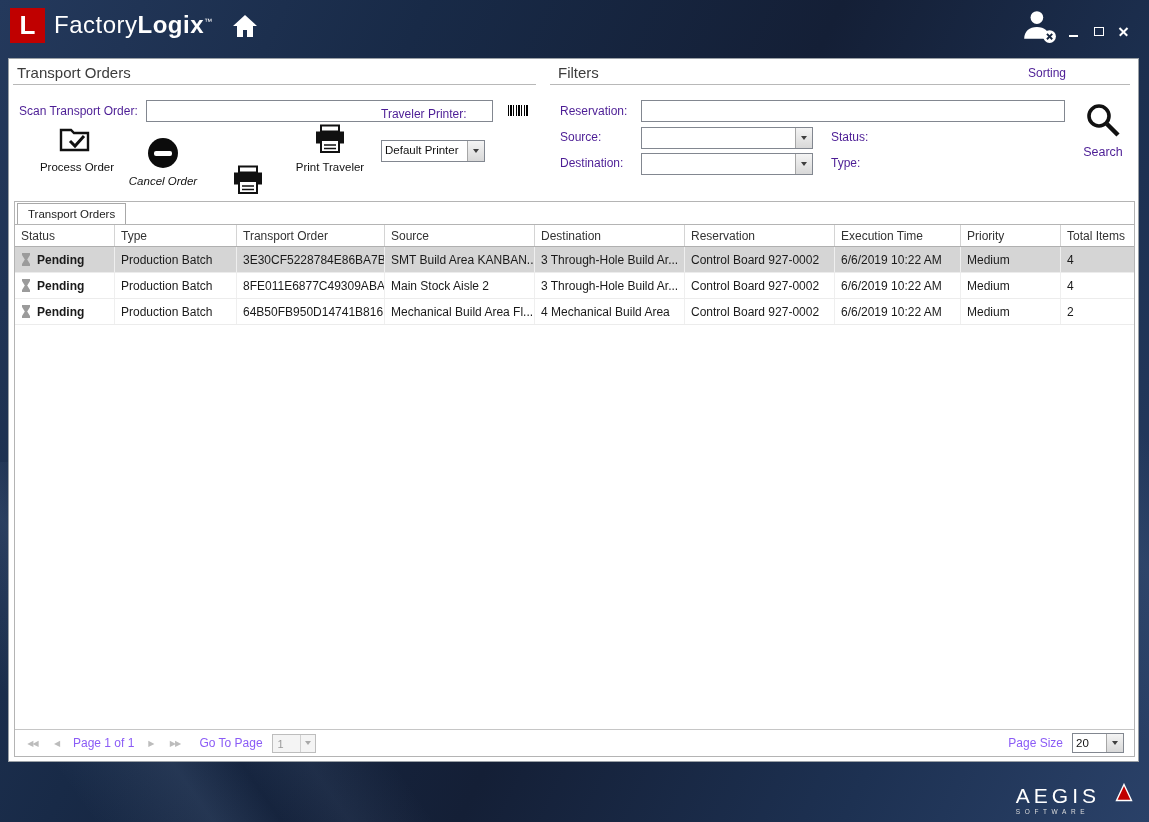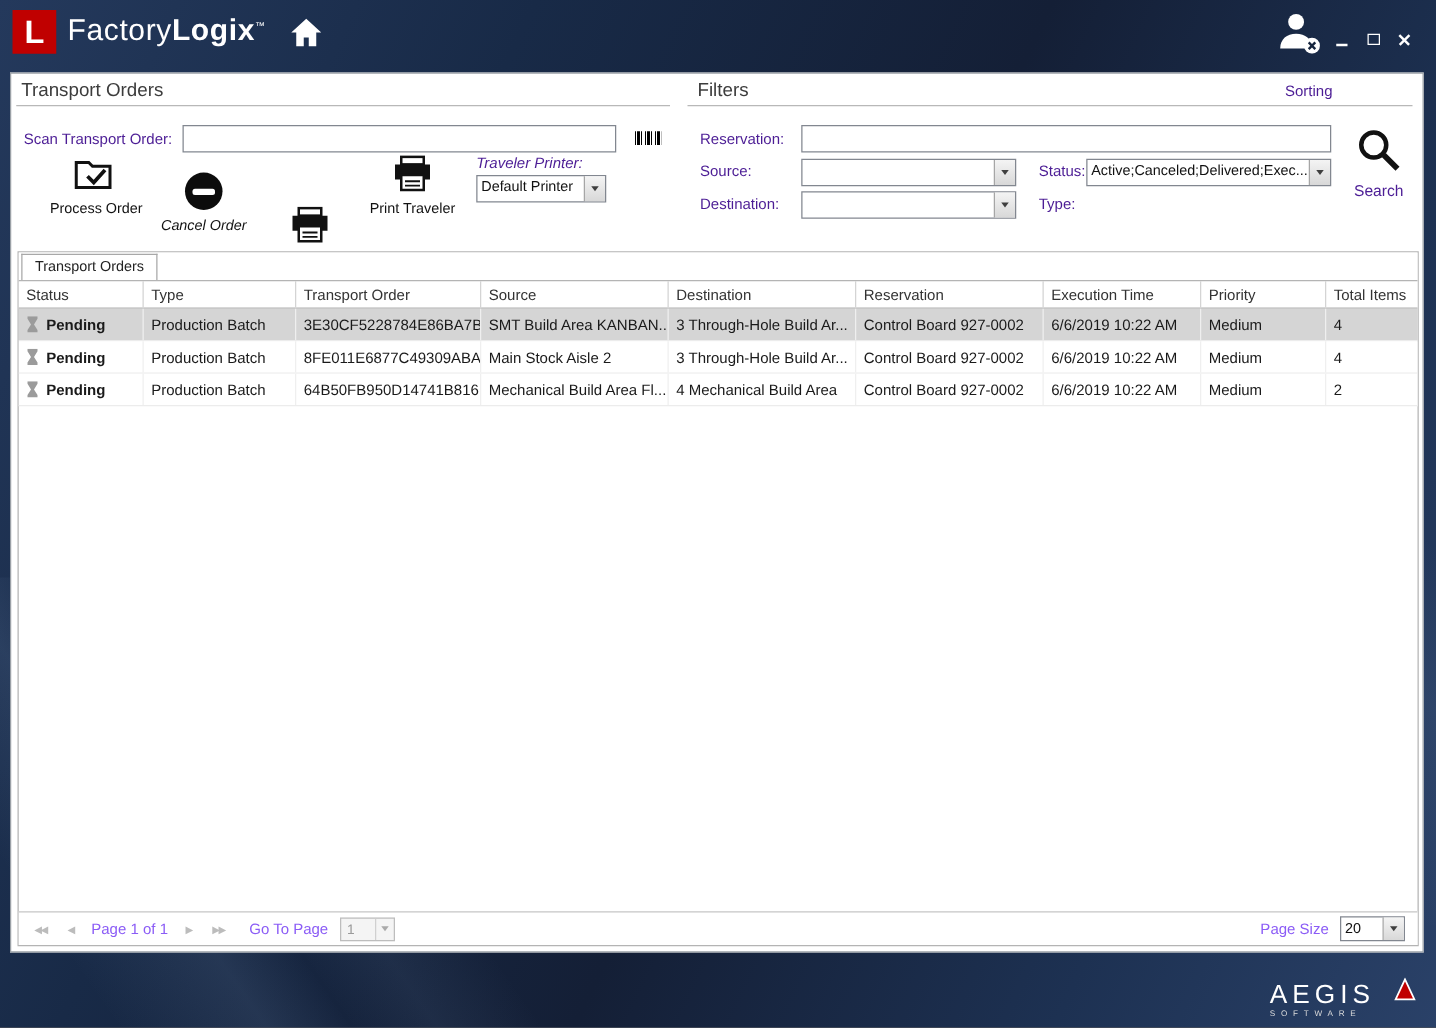--- a/index.html
+++ b/index.html
@@ -182,21 +182,21 @@
           <rect x="7" y="1.5" width="18" height="6" fill="#fff" stroke="#111" stroke-width="2"></rect>
           <path d="M2 7.5 h28 v12 h-28 z" fill="#111"></path>
           <rect x="7" y="16" width="18" height="12" fill="#fff" stroke="#111" stroke-width="2"></rect>
           <line x1="10" y1="21" x2="22" y2="21" stroke="#111" stroke-width="1.5"></line>
           <line x1="10" y1="24.5" x2="22" y2="24.5" stroke="#111" stroke-width="1.5"></line>
         </svg>
       </span>
       <span class="tlabel">Print Traveler</span>
     </div>
 
-    <div class="lbl" style="left:372px; top:64px;font-style:italic;">Traveler Printer:</div>
+    <div class="lbl" style="left:372px; top:48px;">Traveler Printer:</div>
     <div class="combo" style="left:372px; top:81px; width:104px;">
       <span class="cval">Default Printer</span>
       <span class="cbtn">
           <span class="arr"></span>
         </span>
     </div>
 
     <div class="gtitle" style="left:549px; top:5px;">Filters</div>
     <div class="lbl" style="left:1019px; top:7px;">Sorting</div>
     <div class="hrline" style="left:541px; top:25px; width:580px;"></div>
@@ -205,26 +205,20 @@
     <input class="txt" style="left: 632px; top: 41px; width: 424px;" value="">
 
     <div class="lbl" style="left:551px; top:71px;">Source:</div>
     <div class="combo" style="left:632px; top:68px; width:172px;">
       <span class="cval"></span>
       <span class="cbtn">
           <span class="arr"></span>
         </span>
     </div>
     <div class="lbl" style="left:822px; top:71px;">Status:</div>
-    <div class="combo" style="left:860px; top:68px; width:196px;">
-      <span class="cval">Active;Canceled;Delivered;Exec...</span>
-      <span class="cbtn">
-          <span class="arr"></span>
-        </span>
-    </div>
 
     <div class="lbl" style="left:551px; top:97px;">Destination:</div>
     <div class="combo" style="left:632px; top:94px; width:172px;">
       <span class="cval"></span>
       <span class="cbtn">
           <span class="arr"></span>
         </span>
     </div>
     <div class="lbl" style="left:822px; top:97px;">Type:</div>
 

